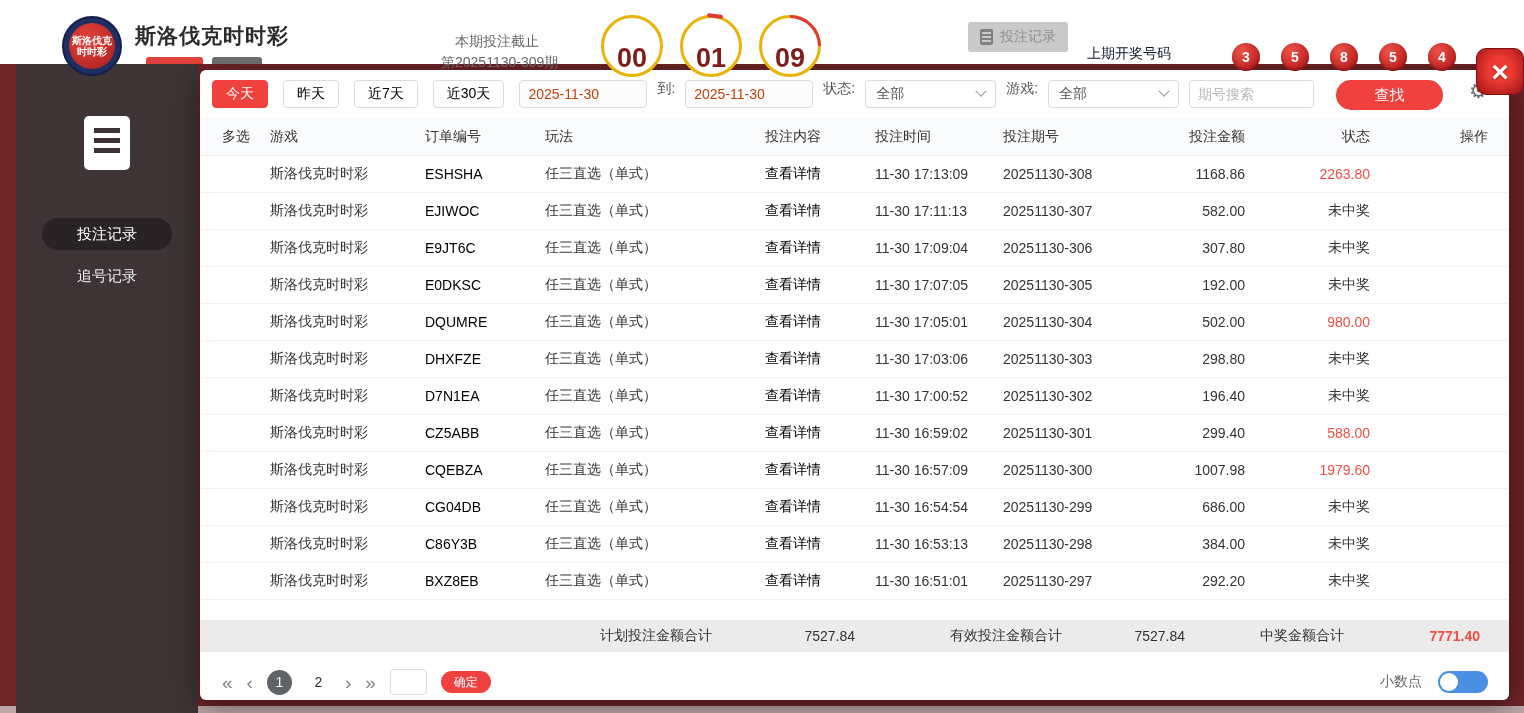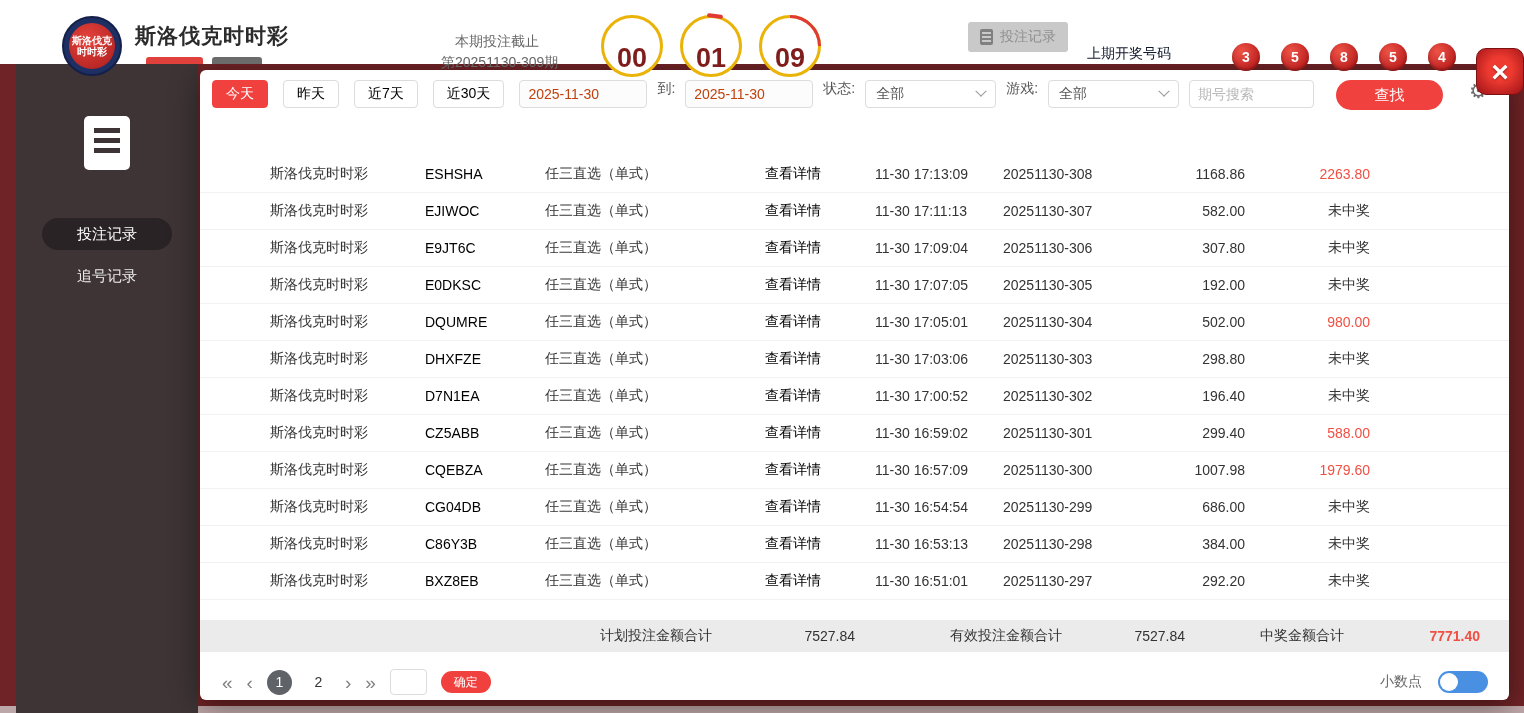--- a/index.html
+++ b/index.html
@@ -192,20 +192,32 @@
       <span class="flabel">游戏:</span>
       <div class="fselect">
         <span>全部</span>
         <span class="chev"></span>
       </div>
       <input class="finput search" placeholder="期号搜索" style="">
       <button class="findbtn">查找</button>
       <span class="gear">⚙</span>
     </div>
 
+    <div class="thead tgrid">
+      <div>多选</div>
+      <div>游戏</div>
+      <div>订单编号</div>
+      <div>玩法</div>
+      <div>投注内容</div>
+      <div>投注时间</div>
+      <div>投注期号</div>
+      <div class="h-right">投注金额</div>
+      <div class="h-right">状态</div>
+      <div class="h-right">操作</div>
+    </div>
 
     <div class="tbody">
         <div class="trow tgrid">
           <div class="cell c-multi"></div>
           <div class="cell c-game">斯洛伐克时时彩</div>
           <div class="cell c-order link">ESHSHA</div>
           <div class="cell c-play">任三直选（单式）</div>
           <div class="cell c-content link">查看详情</div>
           <div class="cell c-time">11-30 17:13:09</div>
           <div class="cell c-period">20251130-308</div>

